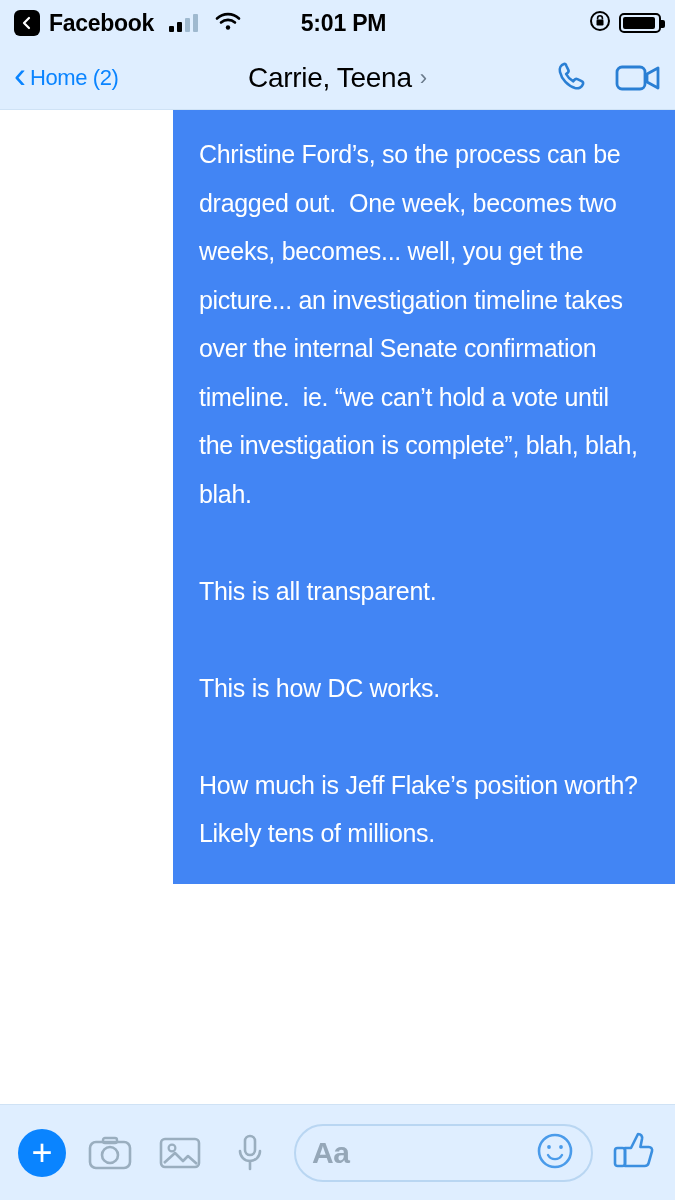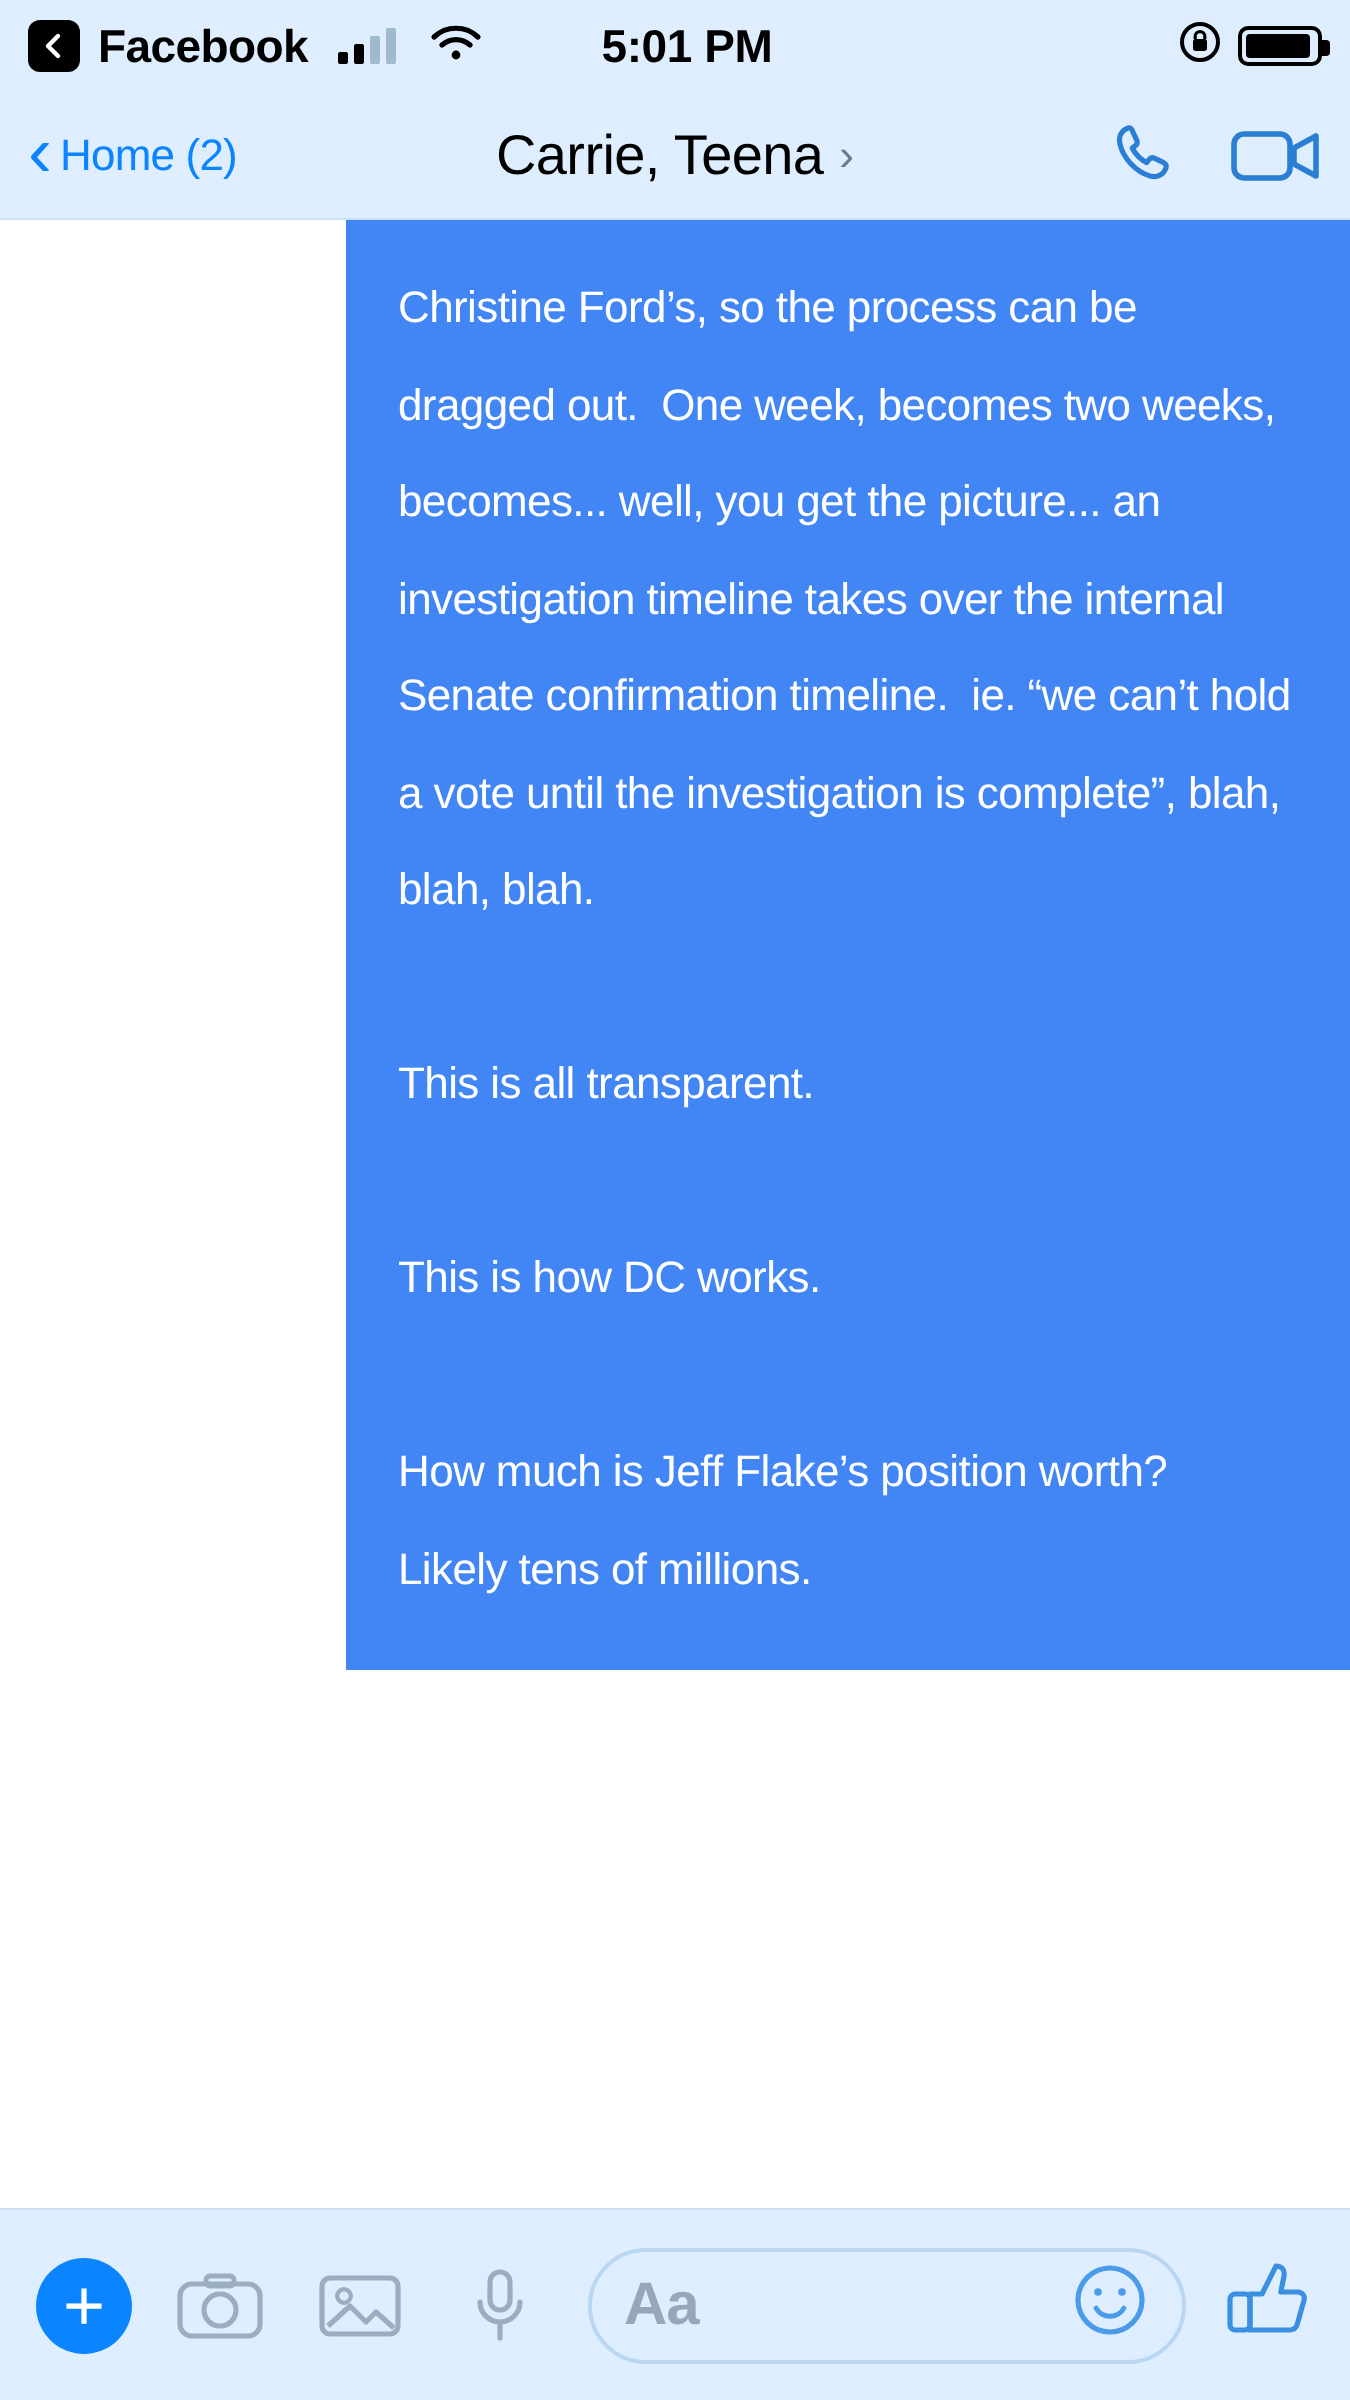--- a/index.html
+++ b/index.html
@@ -157,21 +157,21 @@
     background: #ffffff;
     overflow: hidden;
     display: flex;
     justify-content: flex-end;
   }
   .bubble {
     background: #4285f4;
     color: #ffffff;
     width: 502px;
     padding: 20px 26px 26px 26px;
-    font-size: 22px;
+    font-size: 25px;
     line-height: 48.5px;
     letter-spacing: -0.3px;
     white-space: pre-wrap;
     word-wrap: break-word;
     align-self: flex-start;
     margin-top: 0;
     font-weight: 400;
   }
 
   

